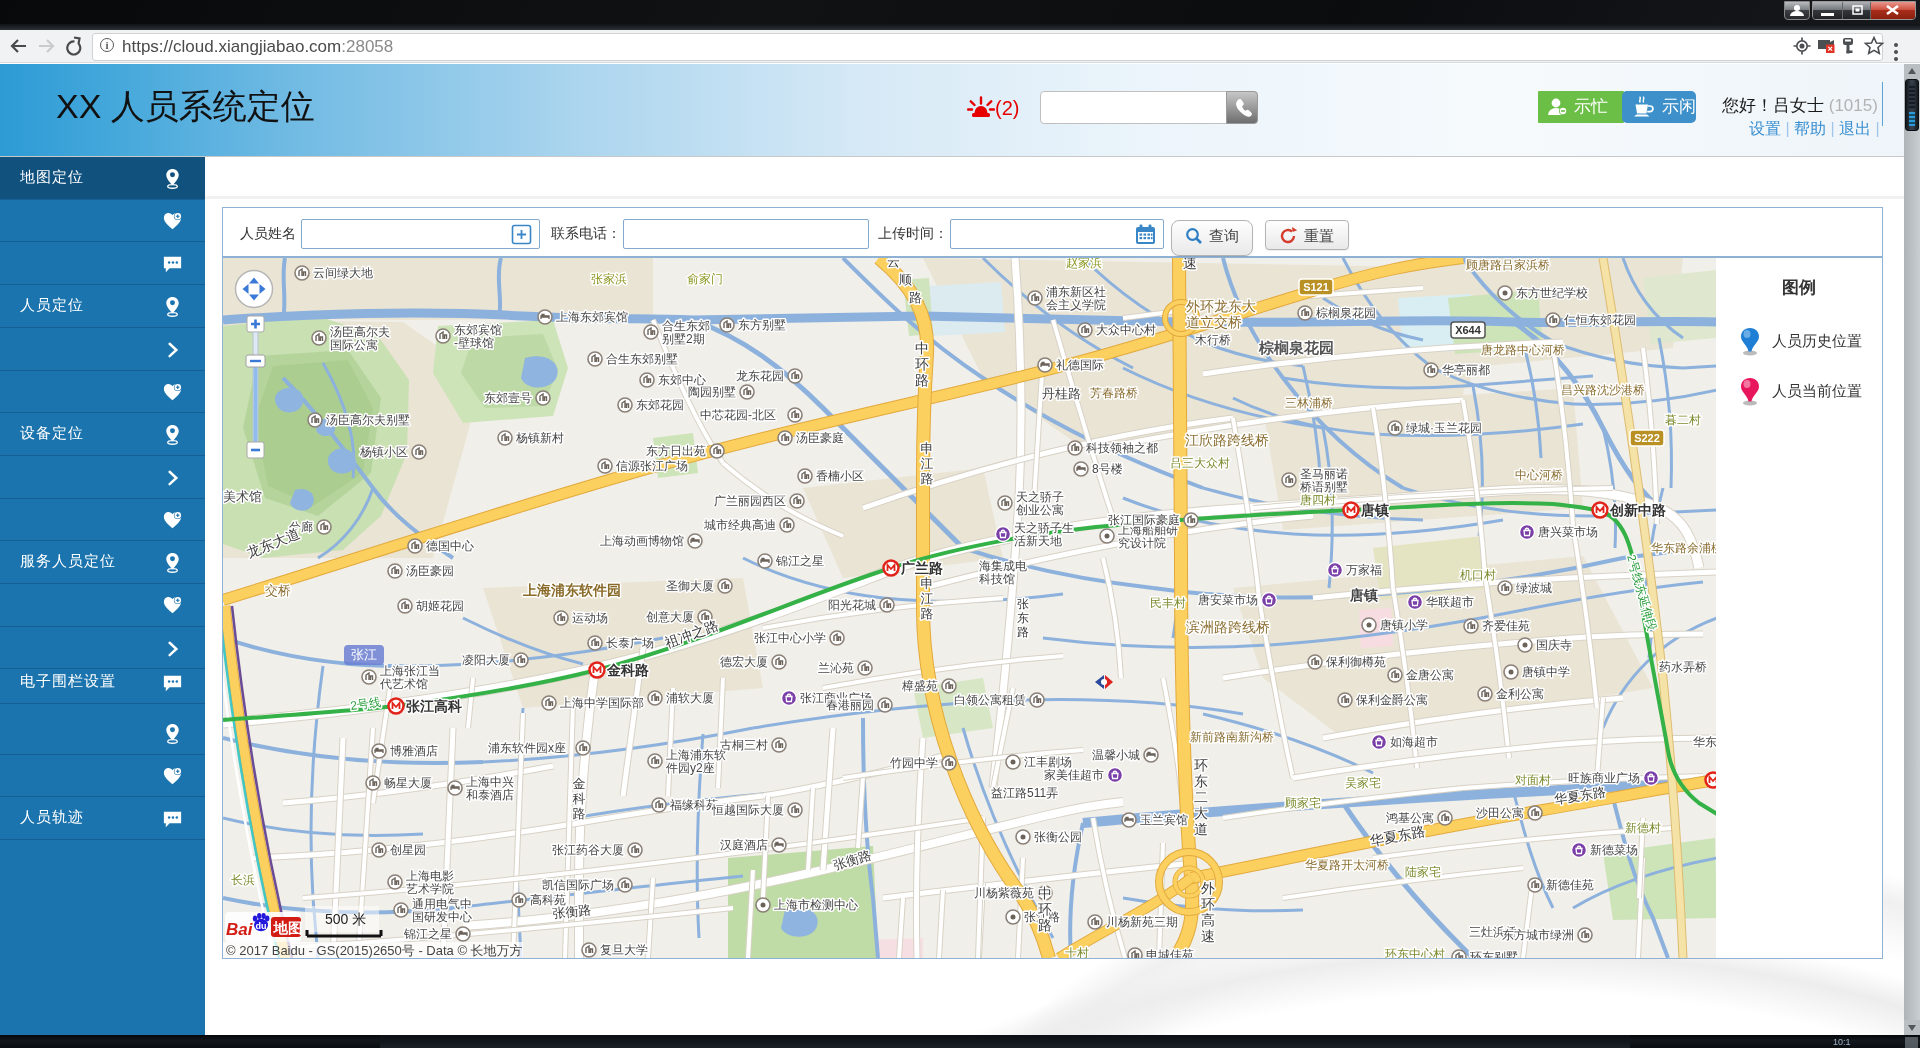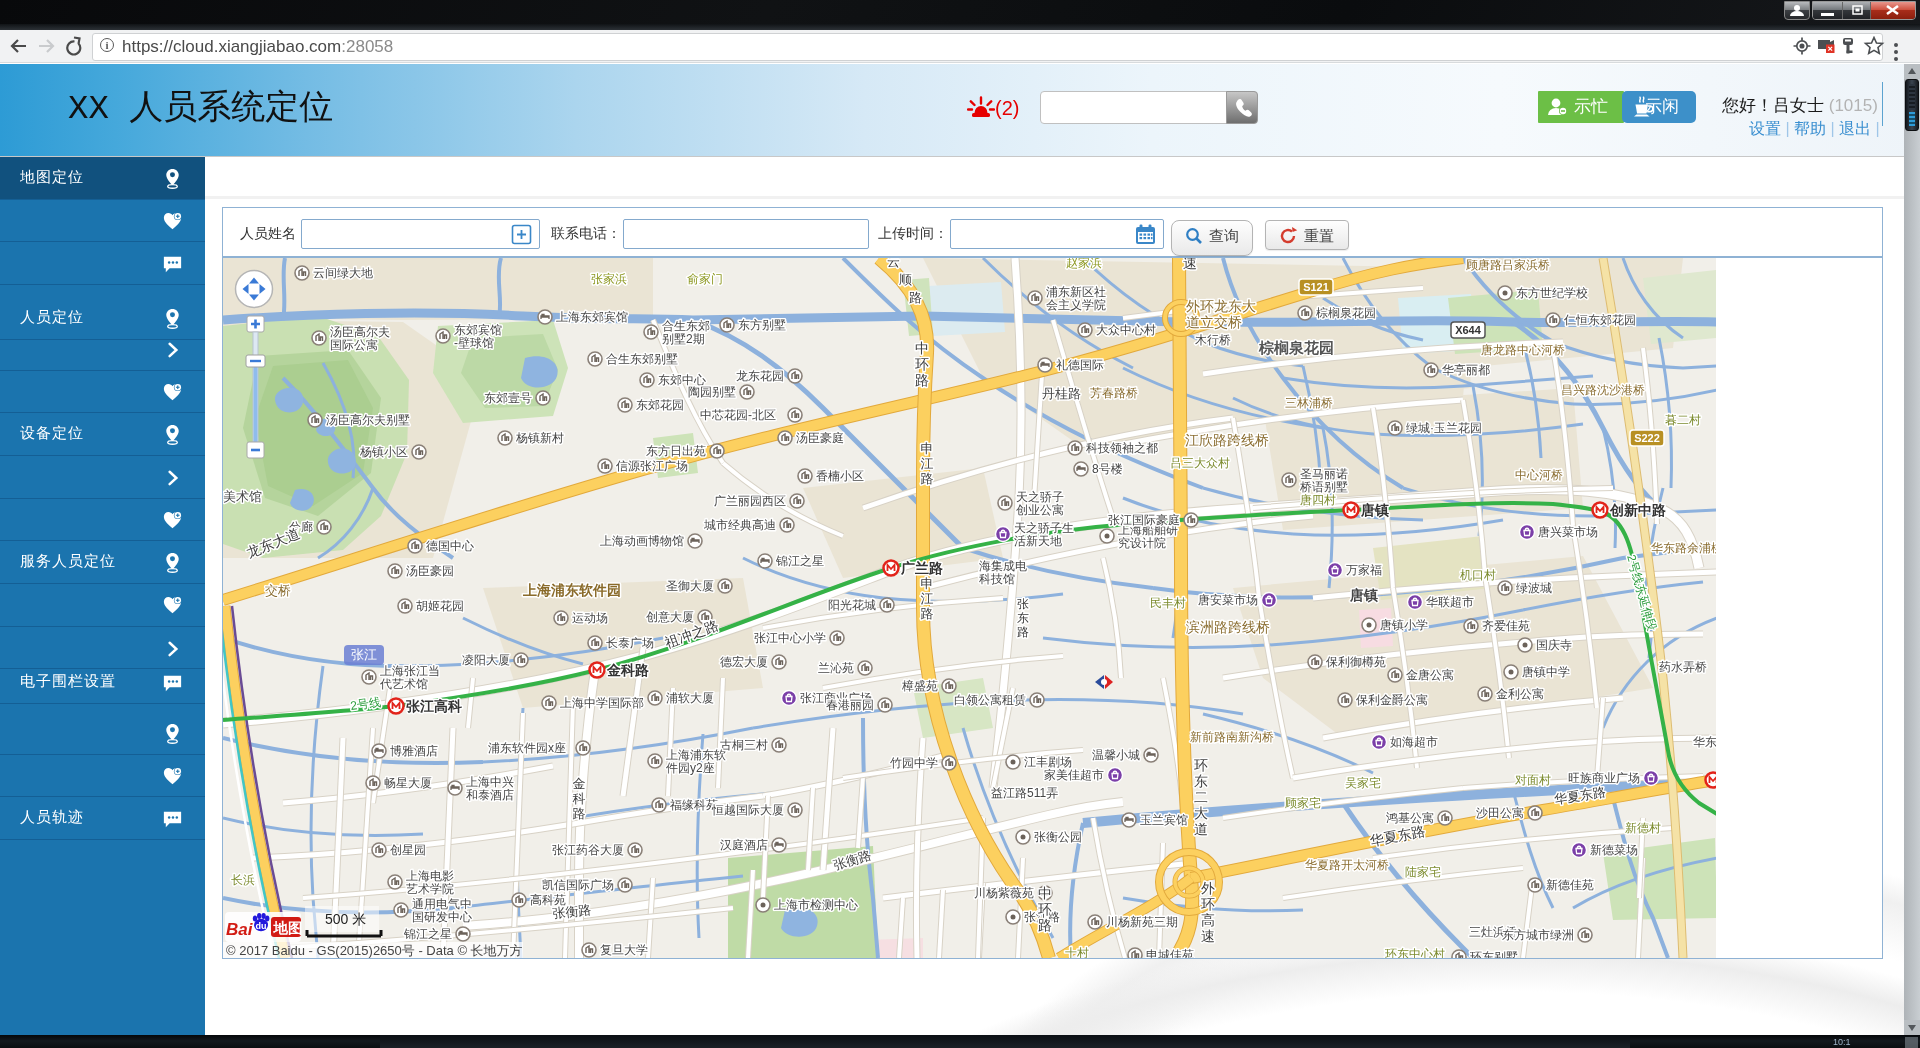--- a/index.html
+++ b/index.html
@@ -69,21 +69,21 @@
       </g>
  </svg>
  <div class="abs" style="left:1894px;top:13px;width:4px;height:20px">
   <div style="width:4px;height:4px;border-radius:50%;background:#4c4f52;margin-bottom:3px"></div>
   <div style="width:4px;height:4px;border-radius:50%;background:#4c4f52;margin-bottom:3px"></div>
   <div style="width:4px;height:4px;border-radius:50%;background:#4c4f52"></div>
  </div>
 </div>
 
 <div class="abs" style="left:0;top:64px;width:1920px;height:93px;background:linear-gradient(90deg,#2d9bd5 0%,#45a8db 6%,#74bce4 16%,#abd5ee 30%,#d6e9f6 45%,#ecf5fb 60%,#f6fafd 78%,#eef4f9 100%);border-bottom:1px solid #c8c8c8">
- <div class="abs" style="left:68px;top:20px;font-family:Liberation Mono, monospace;font-size:34px;color:#111">XX 人员系统定位</div>
+ <div class="abs" style="left:56px;top:20px;font-family:Liberation Sans, sans-serif;font-size:34px;color:#111">XX 人员系统定位</div>
 
  <svg class="abs" style="left:967px;top:31px" width="28" height="26" viewBox="0 0 28 26">
   <path d="M7.5,18 a6.5,7 0 0 1 13,0 Z" fill="#e60000"></path>
   <rect x="5" y="18" width="18" height="4" rx="1.6" fill="#e60000"></rect>
   <path d="M14,8.5 V2.5 M7.5,10 L3.8,6.3 M20.5,10 L24.2,6.3 M5,14.5 H1 M23,14.5 H27" stroke="#e60000" stroke-width="2.4" stroke-linecap="round"></path>
  </svg>
  <div class="abs" style="left:995px;top:33px;font-size:20px;color:#e60000">(2)</div>
 
  <div class="abs" style="left:1040px;top:27px;width:218px;height:33px;background:#fff;border:1px solid #c0c0c0;border-radius:4px"></div>
  <div class="abs" style="left:1226px;top:27px;width:32px;height:33px;border-radius:0 4px 4px 0;background:linear-gradient(#c7c7c7,#6e6e6e);border:1px solid #9a9a9a">
@@ -102,21 +102,21 @@
       </svg>
    <span style="margin-left:36px">示忙</span>
  </div>
  <div class="abs" style="left:1622px;top:27px;width:74px;height:32px;background:#3d90c9;border-radius:5px;color:#fff;font-size:17px;line-height:32px">
    <svg style="position:absolute;left:10px;top:4px" width="24" height="23" viewBox="0 0 24 23">
         <path d="M3.5,9.5 h12.5 l-1.6,9 h-9.3 Z" fill="#fff"></path>
         <path d="M16,11 h2.4 a2.8,2.8 0 0 1 -0.6,5.6 h-2.6" fill="none" stroke="#fff" stroke-width="1.7"></path>
         <path d="M2,21.5 h15.5 l-2.5,-2 h-10.5 Z" fill="#fff"></path>
         <path d="M8,7 c-1.2,-1.8 1.2,-2.6 0,-4.8 M11.5,7 c-1.2,-1.8 1.2,-2.6 0,-4.8" stroke="#fff" stroke-width="1.5" fill="none" stroke-linecap="round"></path>
       </svg>
-   <span style="margin-left:23px">示闲</span>
+   <span style="margin-left:40px">示闲</span>
  </div>
  <div class="abs" style="left:1722px;top:30px;font-size:17px;color:#1a1a1a">您好！吕女士 <span style="color:#b3b3b3">(1015)</span></div>
  <div class="abs" style="left:1749px;top:55px;font-size:16px;color:#3a8fd0">设置<span style="color:#9fc6e8"> | </span>帮助<span style="color:#9fc6e8"> | </span>退出<span style="color:#9fc6e8"> |</span></div>
  <div class="abs" style="left:1882px;top:18px;width:1px;height:44px;background:#5ba3d0"></div>
 </div>
 
 <div class="abs" style="left:0;top:157px;width:205px;height:878px;background:#1b74ae">
 <style>.srow{position:absolute;left:0;width:205px;height:43px;border-bottom:1px solid #145f95}.sic{position:absolute;left:161px;top:10px;width:23px;height:23px}.stxt{position:absolute;left:20px;width:133px;text-align:left;top:11px;color:#fff;font-size:15px;letter-spacing:1px}</style>
 <div class="srow" style="top:0px;height:43px;background:#11517e;">
       <svg class="sic" viewBox="0 0 24 24">
@@ -134,21 +134,21 @@
       </svg>
     </div>
 <div class="srow" style="top:85px;height:43px;">
       <svg class="sic" viewBox="0 0 24 24">
         <path d="M3,5 h18 v12 h-12 l-4,4 v-4 h-2 Z" fill="#fff"></path>
         <circle cx="8.5" cy="11" r="1.3" fill="#1b74ae"></circle>
         <circle cx="12.5" cy="11" r="1.3" fill="#1b74ae"></circle>
         <circle cx="16.5" cy="11" r="1.3" fill="#1b74ae"></circle>
       </svg>
     </div>
-<div class="srow" style="top:140px;height:43px;padding-left:43px;">
+<div class="srow" style="top:128px;height:43px;padding-left:43px;">
       <svg class="sic" viewBox="0 0 24 24">
         <path d="M12,2 C8.3,2 5.5,4.8 5.5,8.3 C5.5,12.8 12,19 12,19 C12,19 18.5,12.8 18.5,8.3 C18.5,4.8 15.7,2 12,2 Z M12,10.6 A2.6,2.6 0 1 1 12,5.4 A2.6,2.6 0 0 1 12,10.6 Z" fill="#fff"></path>
         <ellipse cx="12" cy="20.3" rx="5" ry="1.9" fill="none" stroke="#fff" stroke-width="1.4"></ellipse>
       </svg>
       <div class="stxt">人员定位</div>
     </div>
 <div class="srow" style="top:171px;height:43px;">
       <svg class="sic" viewBox="0 0 24 24">
         <path d="M9,6 L16,12.5 L9,19" fill="none" stroke="#fff" stroke-width="2.6" stroke-linecap="round"></path>
       </svg>
@@ -980,20 +980,39 @@
  <rect x="0" y="-12" width="74" height="26" fill="#fff" opacity="0.5"></rect>
  <text x="20" y="6" font-size="14" fill="#222">500 米</text>
  <path d="M2,18 H76 M2,12 V18 M76,12 V18" stroke="#111" stroke-width="3" fill="none"></path>
 </g>
 <g>
  <rect x="0" y="684" width="300" height="16" fill="#fff" opacity="0.75"></rect>
  <text x="3" y="697" font-size="13" fill="#444">© 2017 Baidu - GS(2015)2650号 - Data © 长地万方</text>
 </g>
 </svg>
   </div>
+  <div class="abs" style="left:1493px;top:0;width:166px;height:700px;background:#fff">
+    <div style="margin-top:18px;text-align:center;font-size:17px;font-weight:bold;color:#333">图例</div>
+    <div style="margin-top:28px;margin-left:22px;position:relative;height:30px">
+      <svg width="24" height="30" viewBox="0 0 24 30">
+          <ellipse cx="12" cy="26" rx="7" ry="2.5" fill="#bbb"></ellipse>
+          <path d="M12,1 C6.5,1 3,5 3,9.5 C3,15 9,17.5 10.6,24.5 L13.4,24.5 C15,17.5 21,15 21,9.5 C21,5 17.5,1 12,1 Z" fill="#1e7fd4"></path>
+          <ellipse cx="9" cy="7" rx="3.5" ry="4" fill="#7db9ea" opacity="0.8"></ellipse>
+        </svg>
+      <span style="position:absolute;left:34px;top:5px;font-size:15px;color:#333">人员历史位置</span>
+    </div>
+    <div style="margin-top:20px;margin-left:22px;position:relative;height:30px">
+      <svg width="24" height="30" viewBox="0 0 24 30">
+          <ellipse cx="12" cy="26" rx="7" ry="2.5" fill="#bbb"></ellipse>
+          <path d="M12,1 C6.5,1 3,5 3,9.5 C3,15 9,17.5 10.6,24.5 L13.4,24.5 C15,17.5 21,15 21,9.5 C21,5 17.5,1 12,1 Z" fill="#e8175d"></path>
+          <ellipse cx="9" cy="7" rx="3.5" ry="4" fill="#f291b5" opacity="0.8"></ellipse>
+        </svg>
+      <span style="position:absolute;left:34px;top:5px;font-size:15px;color:#333">人员当前位置</span>
+    </div>
+  </div>
 </div>
 
 <div class="abs" style="left:1904px;top:64px;width:16px;height:971px;background:linear-gradient(90deg,#aeb3b7,#c9ced2)">
   <div class="abs" style="left:0;top:0;width:16px;height:15px;background:#b9bec2"><svg width="16" height="15">
         <path d="M8,4 L12,10 H4 Z" fill="#53575b"></path>
       </svg></div>
   <div class="abs" style="left:1px;top:15px;width:14px;height:52px;border-radius:3px;background:linear-gradient(90deg,#14181d,#3a4450 50%,#14181d);border:1px solid #0c0e11">
     <div style="margin:4px 3px 0 3px;height:26px;background:repeating-linear-gradient(#2c3540 0,#2c3540 2px,#171c22 2px,#171c22 4px)"></div>
     <div style="margin:2px 3px 0 3px;height:14px;background:repeating-linear-gradient(#2e9bd8 0,#2e9bd8 2px,#14506e 2px,#14506e 4px)"></div>
   </div>

